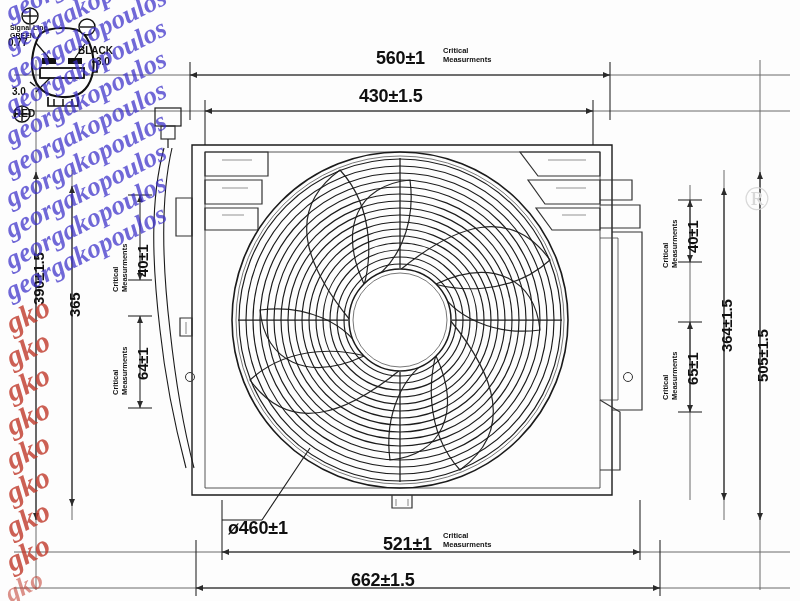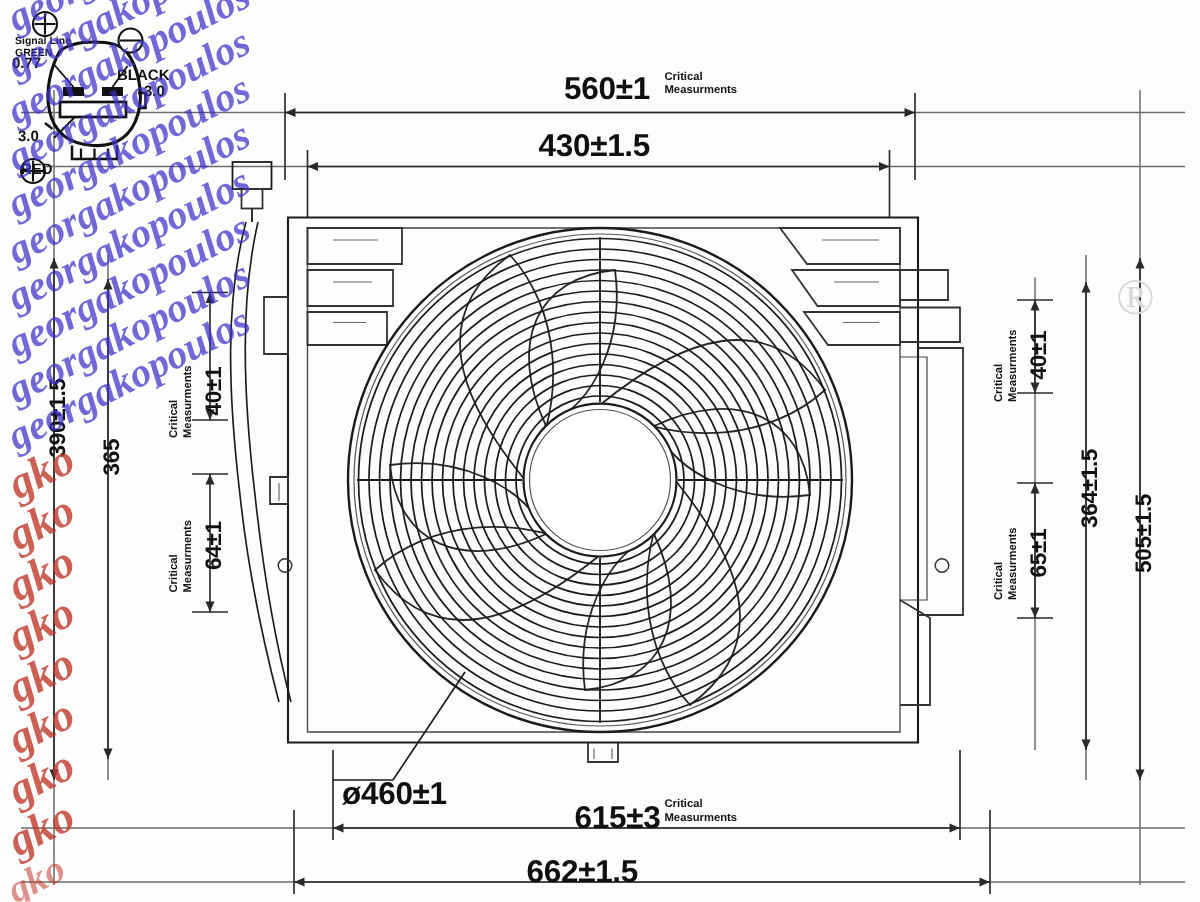--- a/index.html
+++ b/index.html
@@ -5,21 +5,21 @@
   html,body{margin:0;padding:0;background:#ffffff;}
   body{width:800px;height:601px;overflow:hidden;position:relative;
        font-family:"Liberation Sans",sans-serif;color:#1a1a1a;}
   #stage{position:absolute;left:0;top:0;width:800px;height:601px;background:#fdfdfd;}
 
   .abs{position:absolute;}
 
   
   .dim{position:absolute;font-family:"Liberation Sans",sans-serif;
        font-weight:700;color:#101010;white-space:nowrap;letter-spacing:-0.2px;}
-  .dim.h{font-size:21px;}
+  .dim.h{font-size:18px;}
   .dim.v{font-size:15px;transform-origin:0 0;transform:rotate(-90deg);}
   .crit{position:absolute;font-size:7.5px;font-weight:700;line-height:8.5px;
         color:#111;white-space:pre-line;font-family:"Liberation Sans",sans-serif;}
   .crit.v{transform-origin:0 0;transform:rotate(-90deg);}
 
   
   .lg{position:absolute;font-size:7px;font-weight:700;color:#111;white-space:pre-line;
       line-height:7.5px;}
   .lg.big{font-size:10px;}
 
@@ -281,21 +281,21 @@
   <div class="dim v" style="left:684px;top:253px">40±1</div>
   <div class="crit v" style="left:662px;top:268px">Critical
 Measurments</div>
   <div class="dim v" style="left:684px;top:385px">65±1</div>
   <div class="crit v" style="left:662px;top:400px">Critical
 Measurments</div>
   <div class="dim v" style="left:718px;top:352px">364±1.5</div>
   <div class="dim v" style="left:754px;top:382px">505±1.5</div>
 
   <div class="dim h" style="left:228px;top:518px;">ø460±1</div>
-  <div class="dim h" style="left:383px;top:534px">615±3</div>
+  <div class="dim h" style="left:383px;top:534px">521±1</div>
   <div class="crit" style="left:443px;top:532px">Critical
 Measurments</div>
   <div class="dim h" style="left:351px;top:570px">662±1.5</div>
 
   <div class="lg" style="left:10px;top:24px">Signal Line
 GREEN</div>
   <div class="lg big" style="left:8px;top:39px">0.77</div>
   <div class="lg big" style="left:78px;top:47px">BLACK</div>
   <div class="lg big" style="left:96px;top:58px">3.0</div>
   <div class="lg big" style="left:12px;top:88px">3.0</div>

